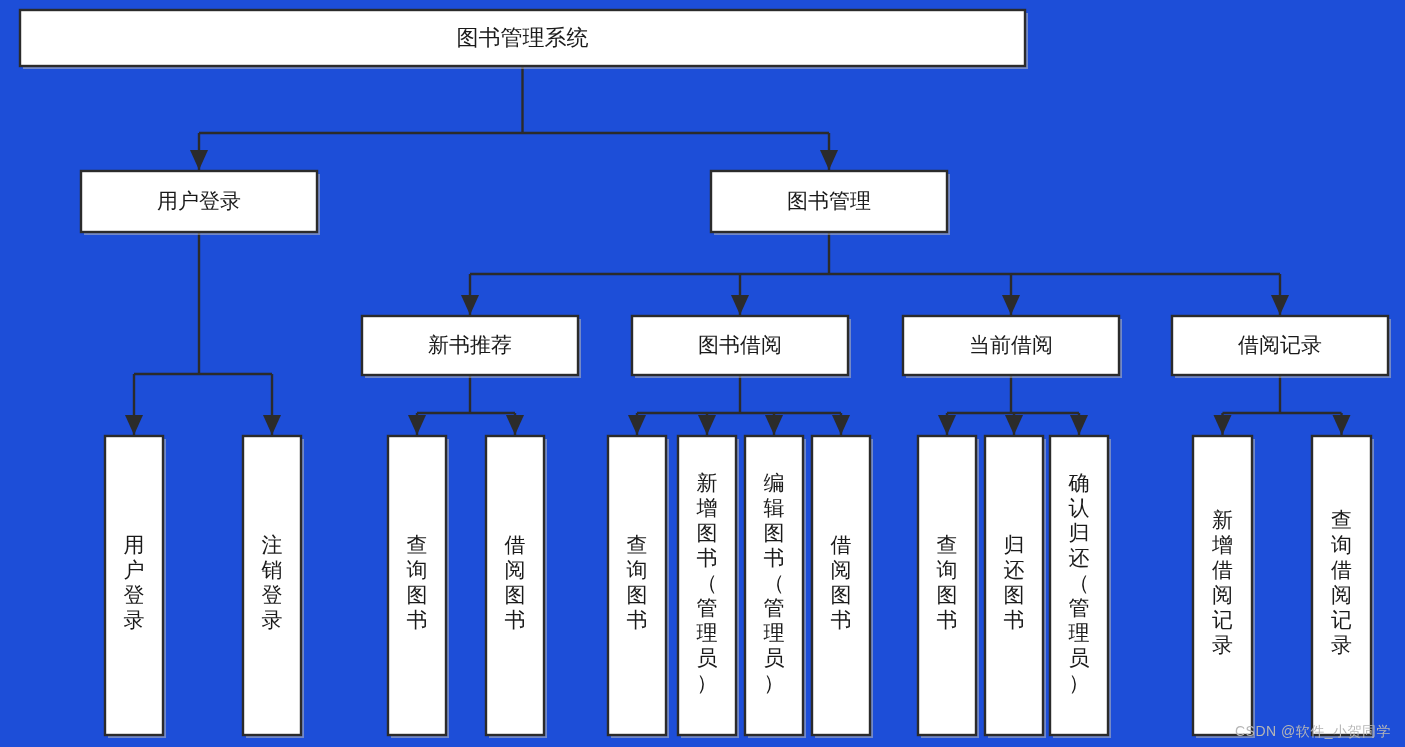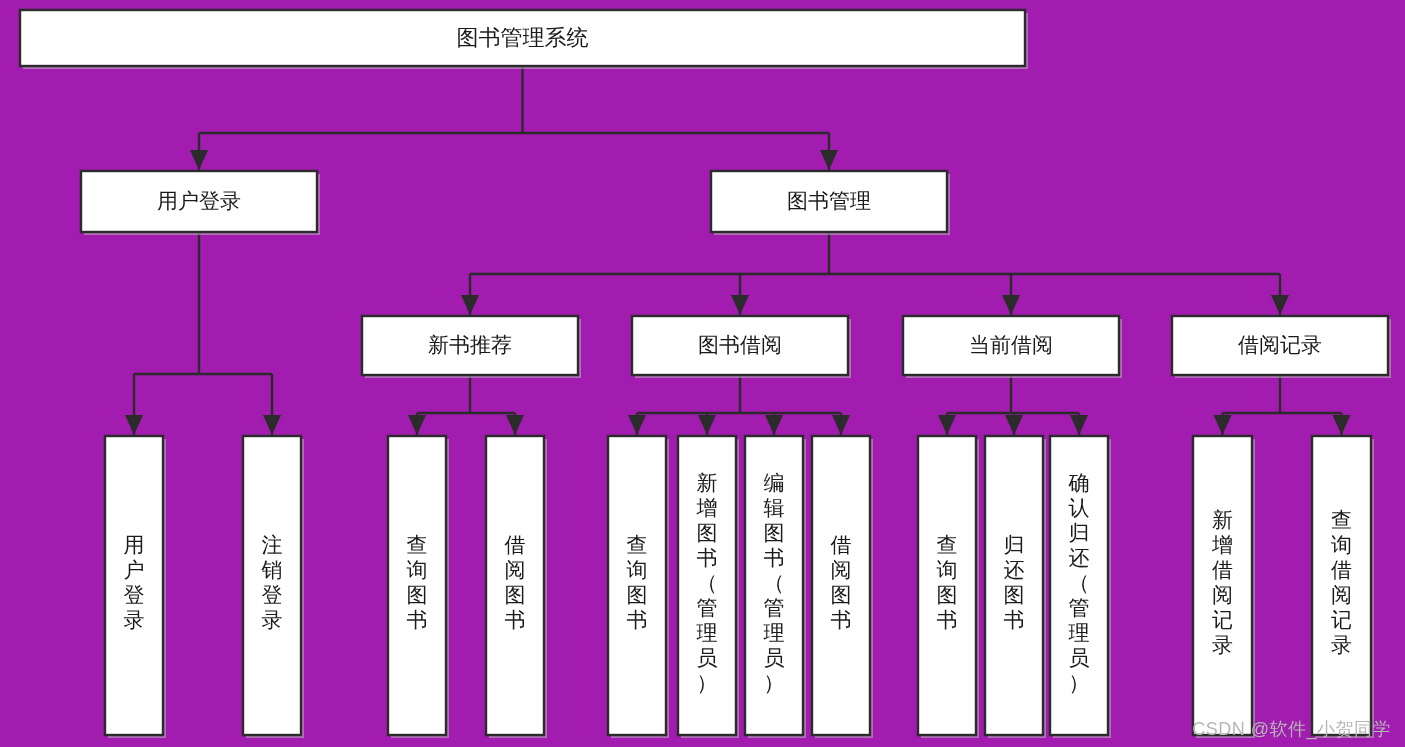--- a/index.html
+++ b/index.html
@@ -8,21 +8,21 @@
     padding: 0;
     background: #ffffff;
   }
   body {
     font-family: "Liberation Sans", "DejaVu Sans", sans-serif;
   }
   #diagram-root {
     position: relative;
     width: 1405px;
     height: 747px;
-    background: #a21caf;
+    background: #1d4ed8;
     overflow: hidden;
   }
   svg.diagram-canvas {
     position: absolute;
     left: 0;
     top: 0;
     width: 1405px;
     height: 747px;
     display: block;
   }
@@ -61,21 +61,21 @@
     font-family: "Liberation Sans", "DejaVu Sans", sans-serif;
     font-size: 21px;
     text-anchor: middle;
     white-space: pre;
   }
   .watermark {
     position: absolute;
     right: 14px;
     bottom: 6px;
     font-family: "Liberation Sans", "DejaVu Sans", sans-serif;
-    font-size: 18px;
+    font-size: 14px;
     color: #b6b6b6;
     letter-spacing: 0.5px;
     user-select: none;
     pointer-events: none;
     text-align: center;
   }
 </style>
 </head>
 <body>
 

